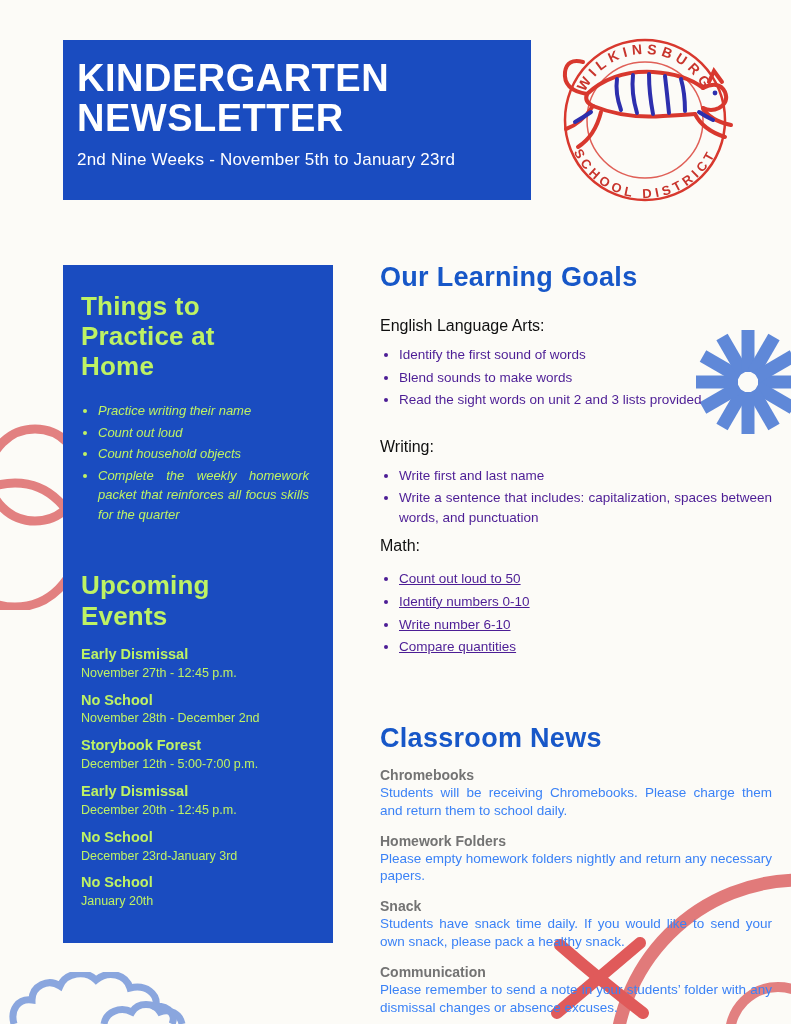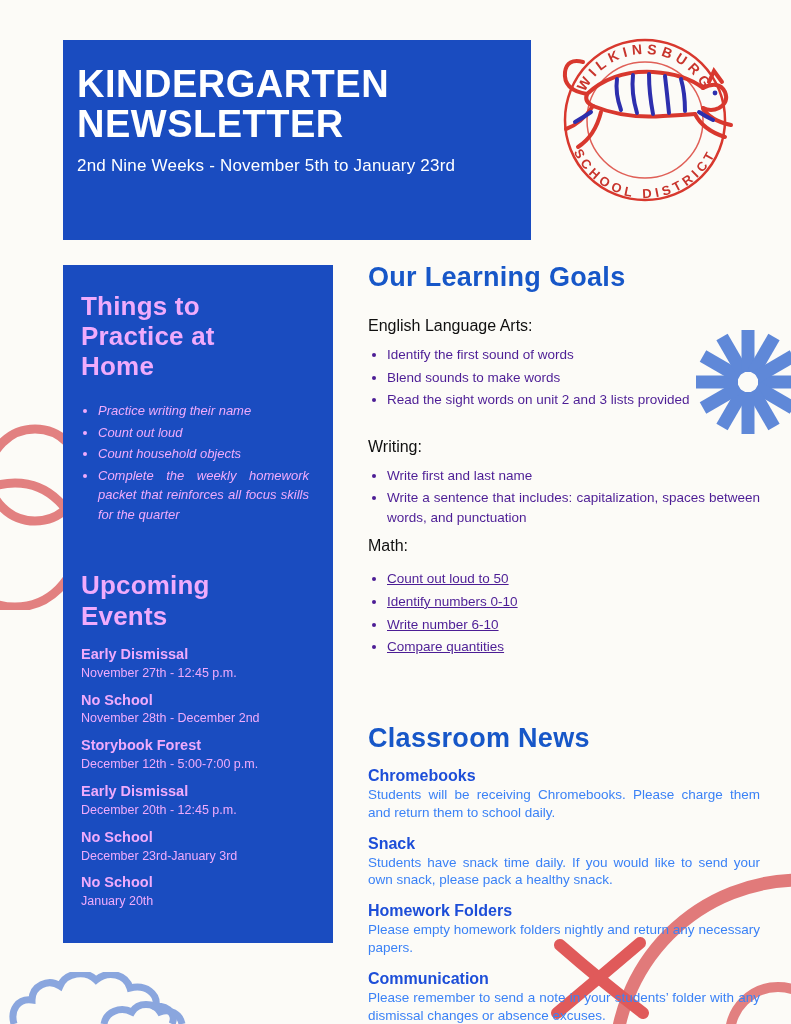--- a/index.html
+++ b/index.html
@@ -11,59 +11,59 @@
     background:#fcfbf7;
     overflow:hidden;
     font-family:"Liberation Sans", sans-serif;
     color:#222;
   }
   .decor { position:absolute; z-index:0; pointer-events:none; }
   .content { position:absolute; z-index:1; }
 
   
   .header {
-    left:63px; top:40px; width:468px; height:200px;
-    background:#1a4cc0; color:#fff; padding:25px 16px 14px 14px;
+    left:63px; top:40px; width:468px; height:160px;
+    background:#1a4cc0; color:#fff; padding:19px 16px 14px 14px;
   }
   .header-title { font-size:38px; font-weight:800; line-height:1.04; letter-spacing:0.5px; }
   .header-subtitle { font-size:17px; font-weight:400; margin-top:12px; letter-spacing:0.2px; }
 
   
   .logo-box { left:533px; top:20px; width:224px; height:192px; background:#fcfbf7; }
 
   
   .left-panel {
     left:63px; top:265px; width:270px; height:678px;
-    background:#1a4cc0; color:#f0abfc;
+    background:#1a4cc0; color:#bef264;
     padding:26px 24px 18px 18px;
   }
   .panel-heading { font-size:26px; font-weight:800; line-height:1.16; max-width:195px; letter-spacing:0.2px; }
   .practice-list { margin-top:20px; padding-left:17px; font-size:13px; line-height:1.5; }
   .practice-list li { margin-bottom:2px; text-align:justify;font-style:italic; }
   .events-heading { margin-top:46px; }
   .events-list { margin-top:14px; }
   .event { margin-bottom:9px; }
   .event-title { font-size:14.5px; font-weight:700; line-height:1.3; }
   .event-date { font-size:12.5px; font-weight:400; line-height:1.35; margin-top:1px; }
 
   
-  .right-col { left:368px; top:262px; width:392px; }
+  .right-col { left:380px; top:262px; width:392px; }
   .big-heading { font-size:27px; font-weight:800; color:#1757c8; letter-spacing:0.3px; }
   .goal-section-title { font-size:16px; font-weight:400; color:#101010; }
   .goal-list { margin-top:10px; padding-left:19px; font-size:13.5px; line-height:1.45; color:#4c1d95; }
   .goal-list li { margin-bottom:3px; }
   .section-ela { margin-top:24px; }
   .section-writing { margin-top:28px; }
   .section-writing .goal-list li { text-align:justify; }
   .section-math { margin-top:10px; }
   .section-math .goal-list { margin-top:14px;text-decoration:underline; }
   .news-heading { margin-top:66px; }
   .news-item { margin-top:13px; }
   .news-item:first-of-type { margin-top:18px; }
-  .news-title { font-size:16px; font-weight:700; color:#1d4ed8; }
+  .news-title { font-size:14px; font-weight:700; color:#737373; }
   .news-body { font-size:13.5px; line-height:1.33; text-align:justify; color:#3b82f6; margin-top:1px; }
 </style>
 </head>
 <body>
 
 <div class="page">
 
   <svg class="decor" style="left:-70px; top:420px;" width="190" height="190" viewBox="0 0 190 190">
     <circle cx="105" cy="55" r="46" fill="none" stroke="#e28080" stroke-width="9"></circle>
     <circle cx="85" cy="125" r="62" fill="none" stroke="#e28080" stroke-width="9"></circle>
@@ -222,26 +222,26 @@
       </ul>
     </div>
 
     <div class="big-heading news-heading">Classroom News</div>
 
     <div class="news-item">
       <div class="news-title">Chromebooks</div>
       <div class="news-body">Students will be receiving Chromebooks. Please charge them and return them to school daily.</div>
     </div>
     <div class="news-item">
+      <div class="news-title">Homework Folders</div>
+      <div class="news-body">Please empty homework folders nightly and return any necessary papers.</div>
+    </div>
+    <div class="news-item">
       <div class="news-title">Snack</div>
       <div class="news-body">Students have snack time daily. If you would like to send your own snack, please pack a healthy snack.</div>
     </div>
     <div class="news-item">
-      <div class="news-title">Homework Folders</div>
-      <div class="news-body">Please empty homework folders nightly and return any necessary papers.</div>
-    </div>
-    <div class="news-item">
       <div class="news-title">Communication</div>
       <div class="news-body">Please remember to send a note in your students’ folder with any dismissal changes or absence excuses.</div>
     </div>
   </div>
 
 </div>
 
 </body></html>

